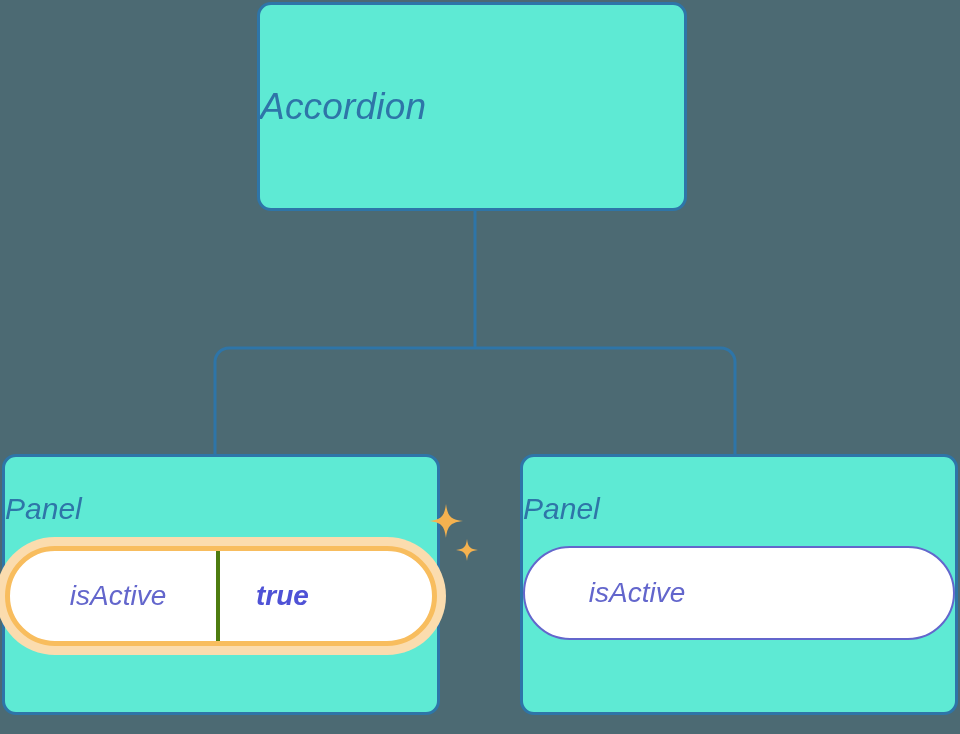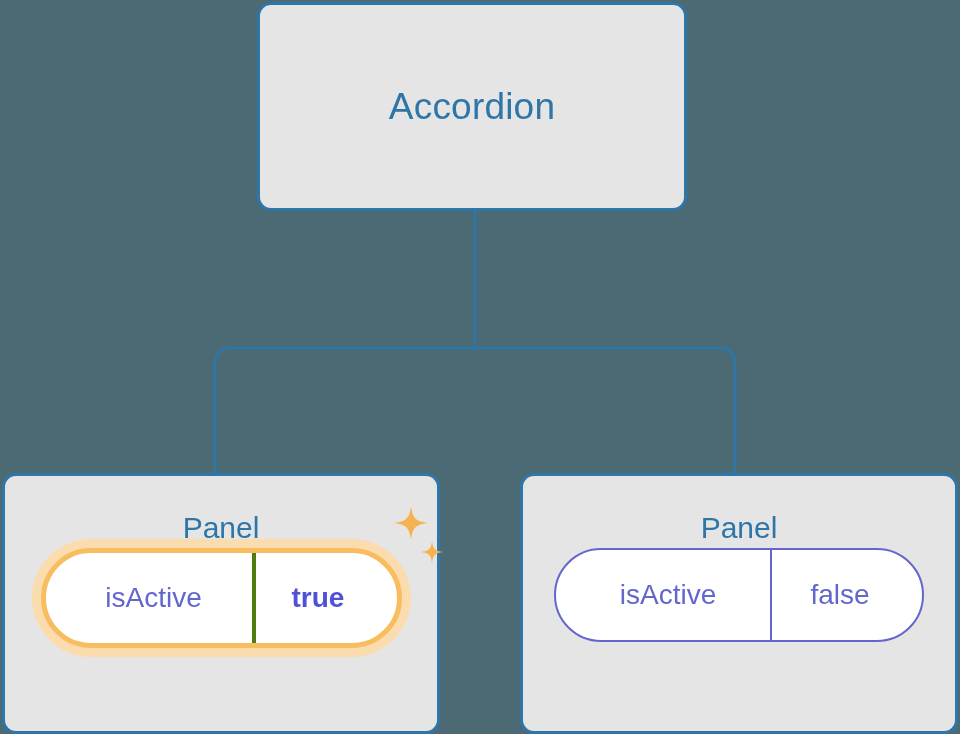--- a/index.html
+++ b/index.html
@@ -25,66 +25,67 @@
     left: 0;
     top: 0;
     width: 960px;
     height: 734px;
     pointer-events: none;
   }
 
   
   .node-card {
     position: absolute;
-    background: #e5e5e5;
+    background: #5eead4;
     border: 3px solid #2e75a8;
     border-radius: 14px;
     box-sizing: border-box;
     display: flex;
     flex-direction: column;
-    align-items: center;
+    font-style: italic;
   }
 
   
   #root-node {
     left: 257px;
     top: 2px;
     width: 430px;
     height: 209px;
     justify-content: center;
   }
   .node-title-root {
     color: #2e75a8;
     font-size: 37px;
     font-weight: 400;
     letter-spacing: 0.2px;
     line-height: 1;
   }
 
   
   .panel-node {
-    top: 473px;
+    top: 454px;
     width: 438px;
     height: 261px;
     padding-top: 37px;
   }
   #panel-node-0 { left: 2px; }
   #panel-node-1 { left: 520px; }
 
   .node-title-panel {
     color: #2e75a8;
     font-size: 30px;
     font-weight: 400;
     line-height: 1;
     margin-bottom: 5px;
   }
 
   
   .pill-wrap {
     position: relative;
+    margin-top: 17px;
     display: inline-block;
   }
   .pill {
     position: relative;
     display: flex;
     align-items: stretch;
     border-radius: 999px;
     box-sizing: border-box;
     background: #ffffff;
     overflow: hidden;
@@ -177,18 +178,17 @@
       </svg>
     </div>
   </div>
 
   <div id="panel-node-1" class="node-card panel-node">
     <div class="node-title-panel">Panel</div>
 
     <div class="pill-wrap">
       <div class="pill pill--normal">
         <span class="pill-key">isActive</span>
-        <span class="pill-val">false</span>
       </div>
     </div>
   </div>
 
 </div>
 
 </body></html>

